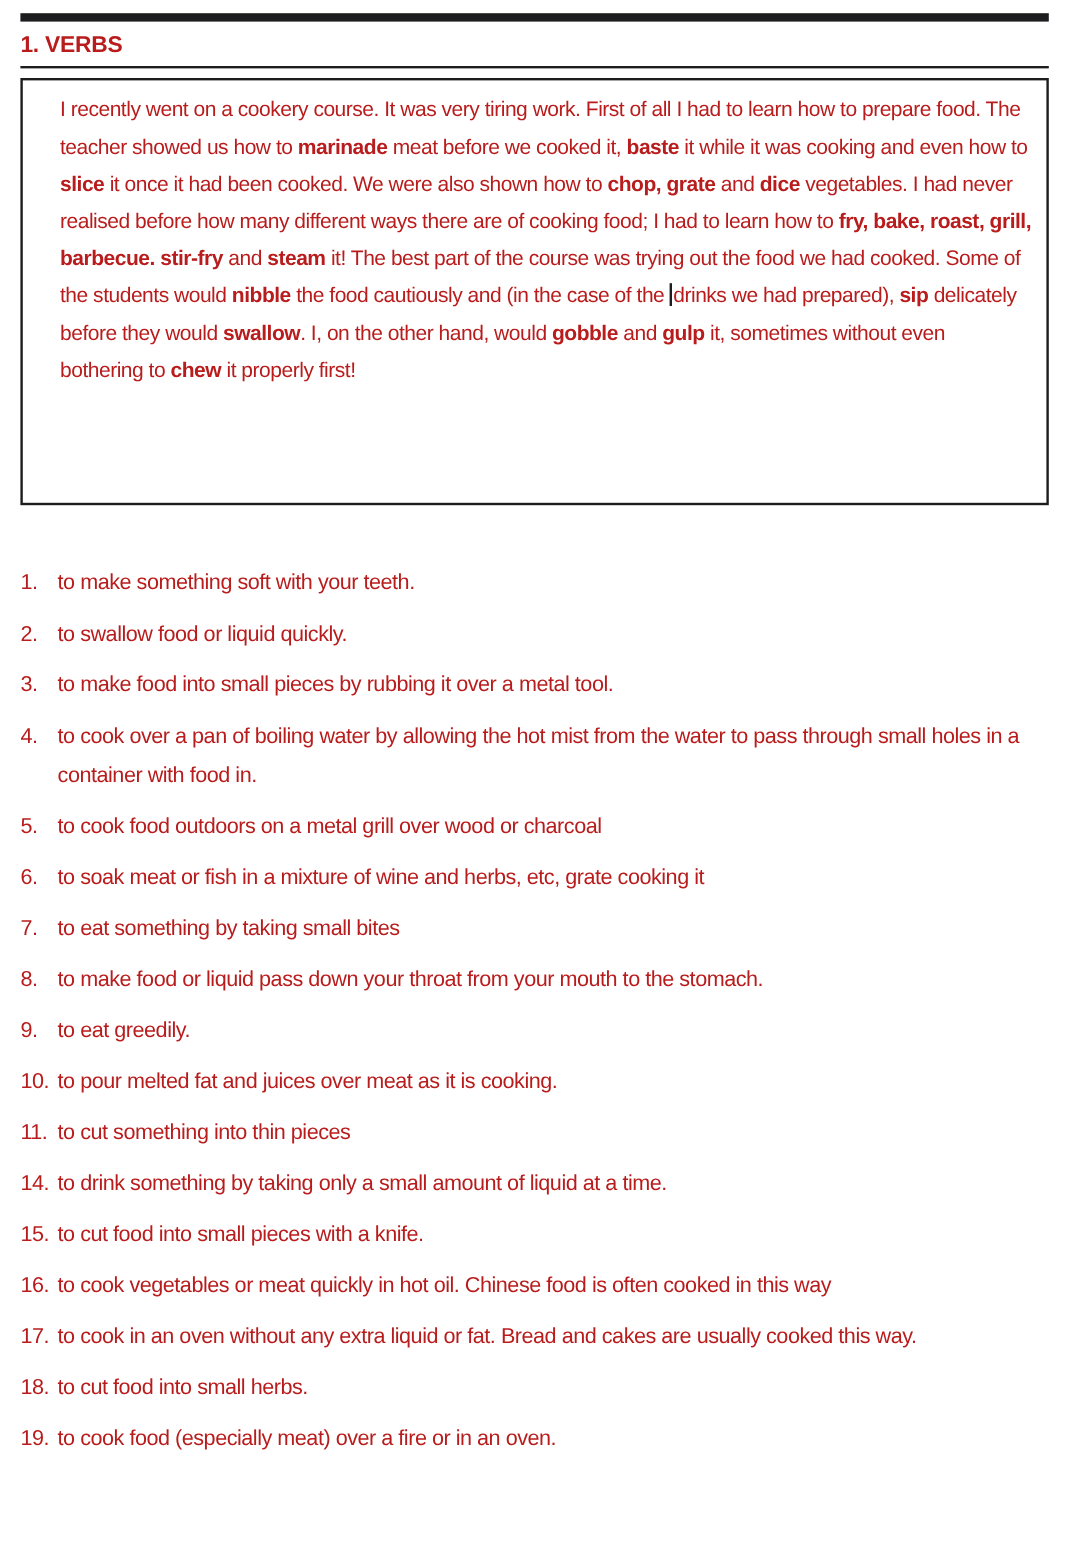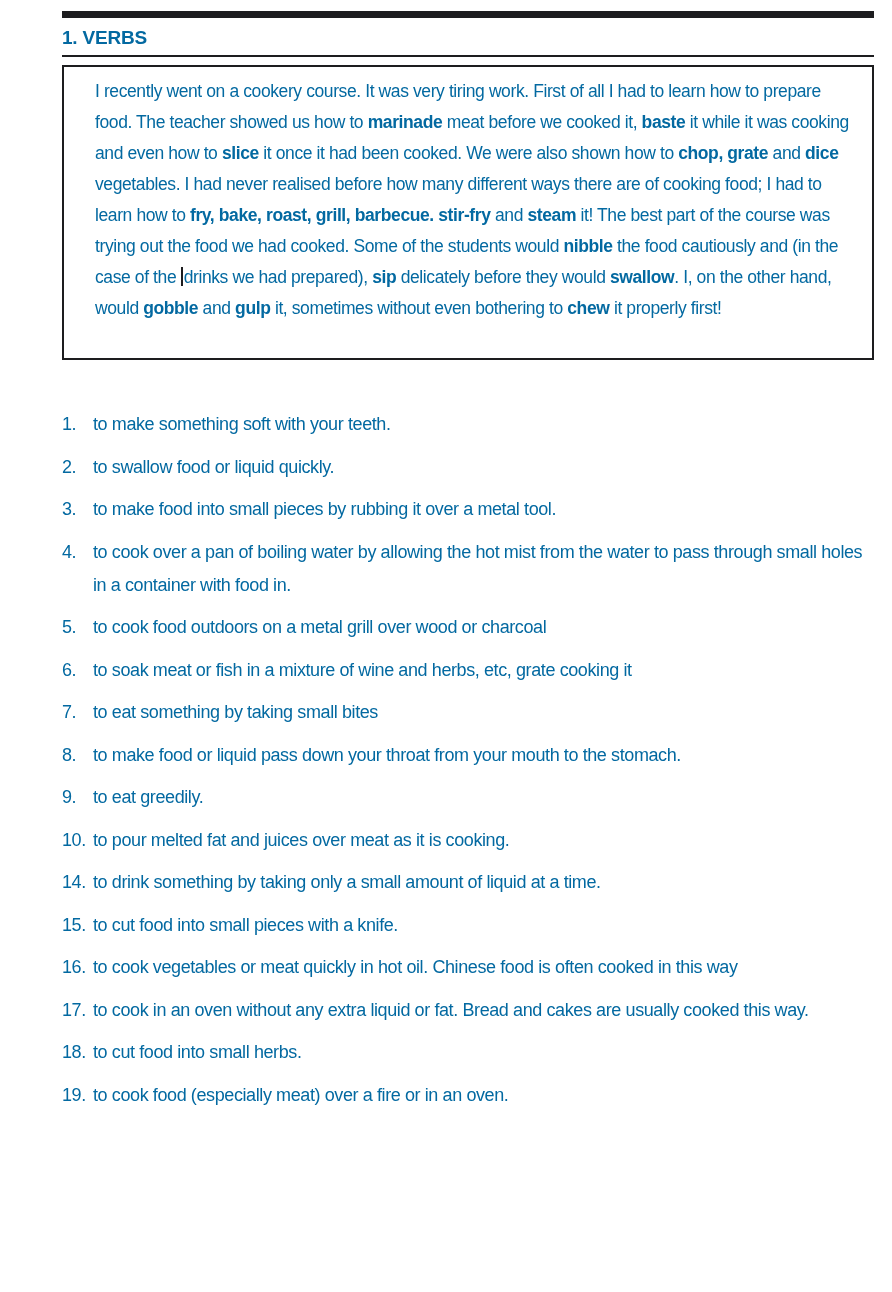--- a/index.html
+++ b/index.html
@@ -6,24 +6,23 @@
     margin: 0;
     padding: 0;
     background: #ffffff;
   }
   .page {
     position: relative;
     width: 892px;
     height: 1292px;
     background: #ffffff;
     font-family: "Liberation Sans", "DejaVu Sans", sans-serif;
-    color: #0369a1;
+    color: #b91c1c;
     overflow: hidden;
     box-sizing: border-box;
-    padding-left: 45px;
   }
   .top-rule {
     margin: 11px 18px 0 17px;
     height: 7px;
     background: #1d1d1f;
   }
   .heading {
     margin: 9px 18px 0 17px;
     font-size: 19px;
     line-height: 22px;
@@ -41,21 +40,21 @@
   }
   .header-divider {
     margin: 6px 18px 0 17px;
     height: 2px;
     background: #1d1d1f;
   }
   .text-box {
     margin: 8px 18px 0 17px;
     border: 2px solid #1d1d1f;
     box-sizing: border-box;
-    height: 295px;
+    height: 356px;
     padding: 9px 12px 8px 31px;
     overflow: hidden;
   }
   .box-text {
     font-size: 17.5px;
     line-height: 31px;
     letter-spacing: -0.4px;
   }
   .box-text .b { font-weight: bold; }
   .cursor {
@@ -136,20 +135,24 @@
       </div>
       <div class="def-item">
         <span class="num">9.</span>
         <span class="txt">to eat greedily.</span>
       </div>
       <div class="def-item">
         <span class="num">10.</span>
         <span class="txt">to pour melted fat and juices over meat as it is cooking.</span>
       </div>
       <div class="def-item">
+        <span class="num">11.</span>
+        <span class="txt">to cut something into thin pieces</span>
+      </div>
+      <div class="def-item">
         <span class="num">14.</span>
         <span class="txt">to drink something by taking only a small amount of liquid at a time.</span>
       </div>
       <div class="def-item">
         <span class="num">15.</span>
         <span class="txt">to cut food into small pieces with a knife.</span>
       </div>
       <div class="def-item">
         <span class="num">16.</span>
         <span class="txt">to cook vegetables or meat quickly in hot oil. Chinese food is often cooked in this way</span>

